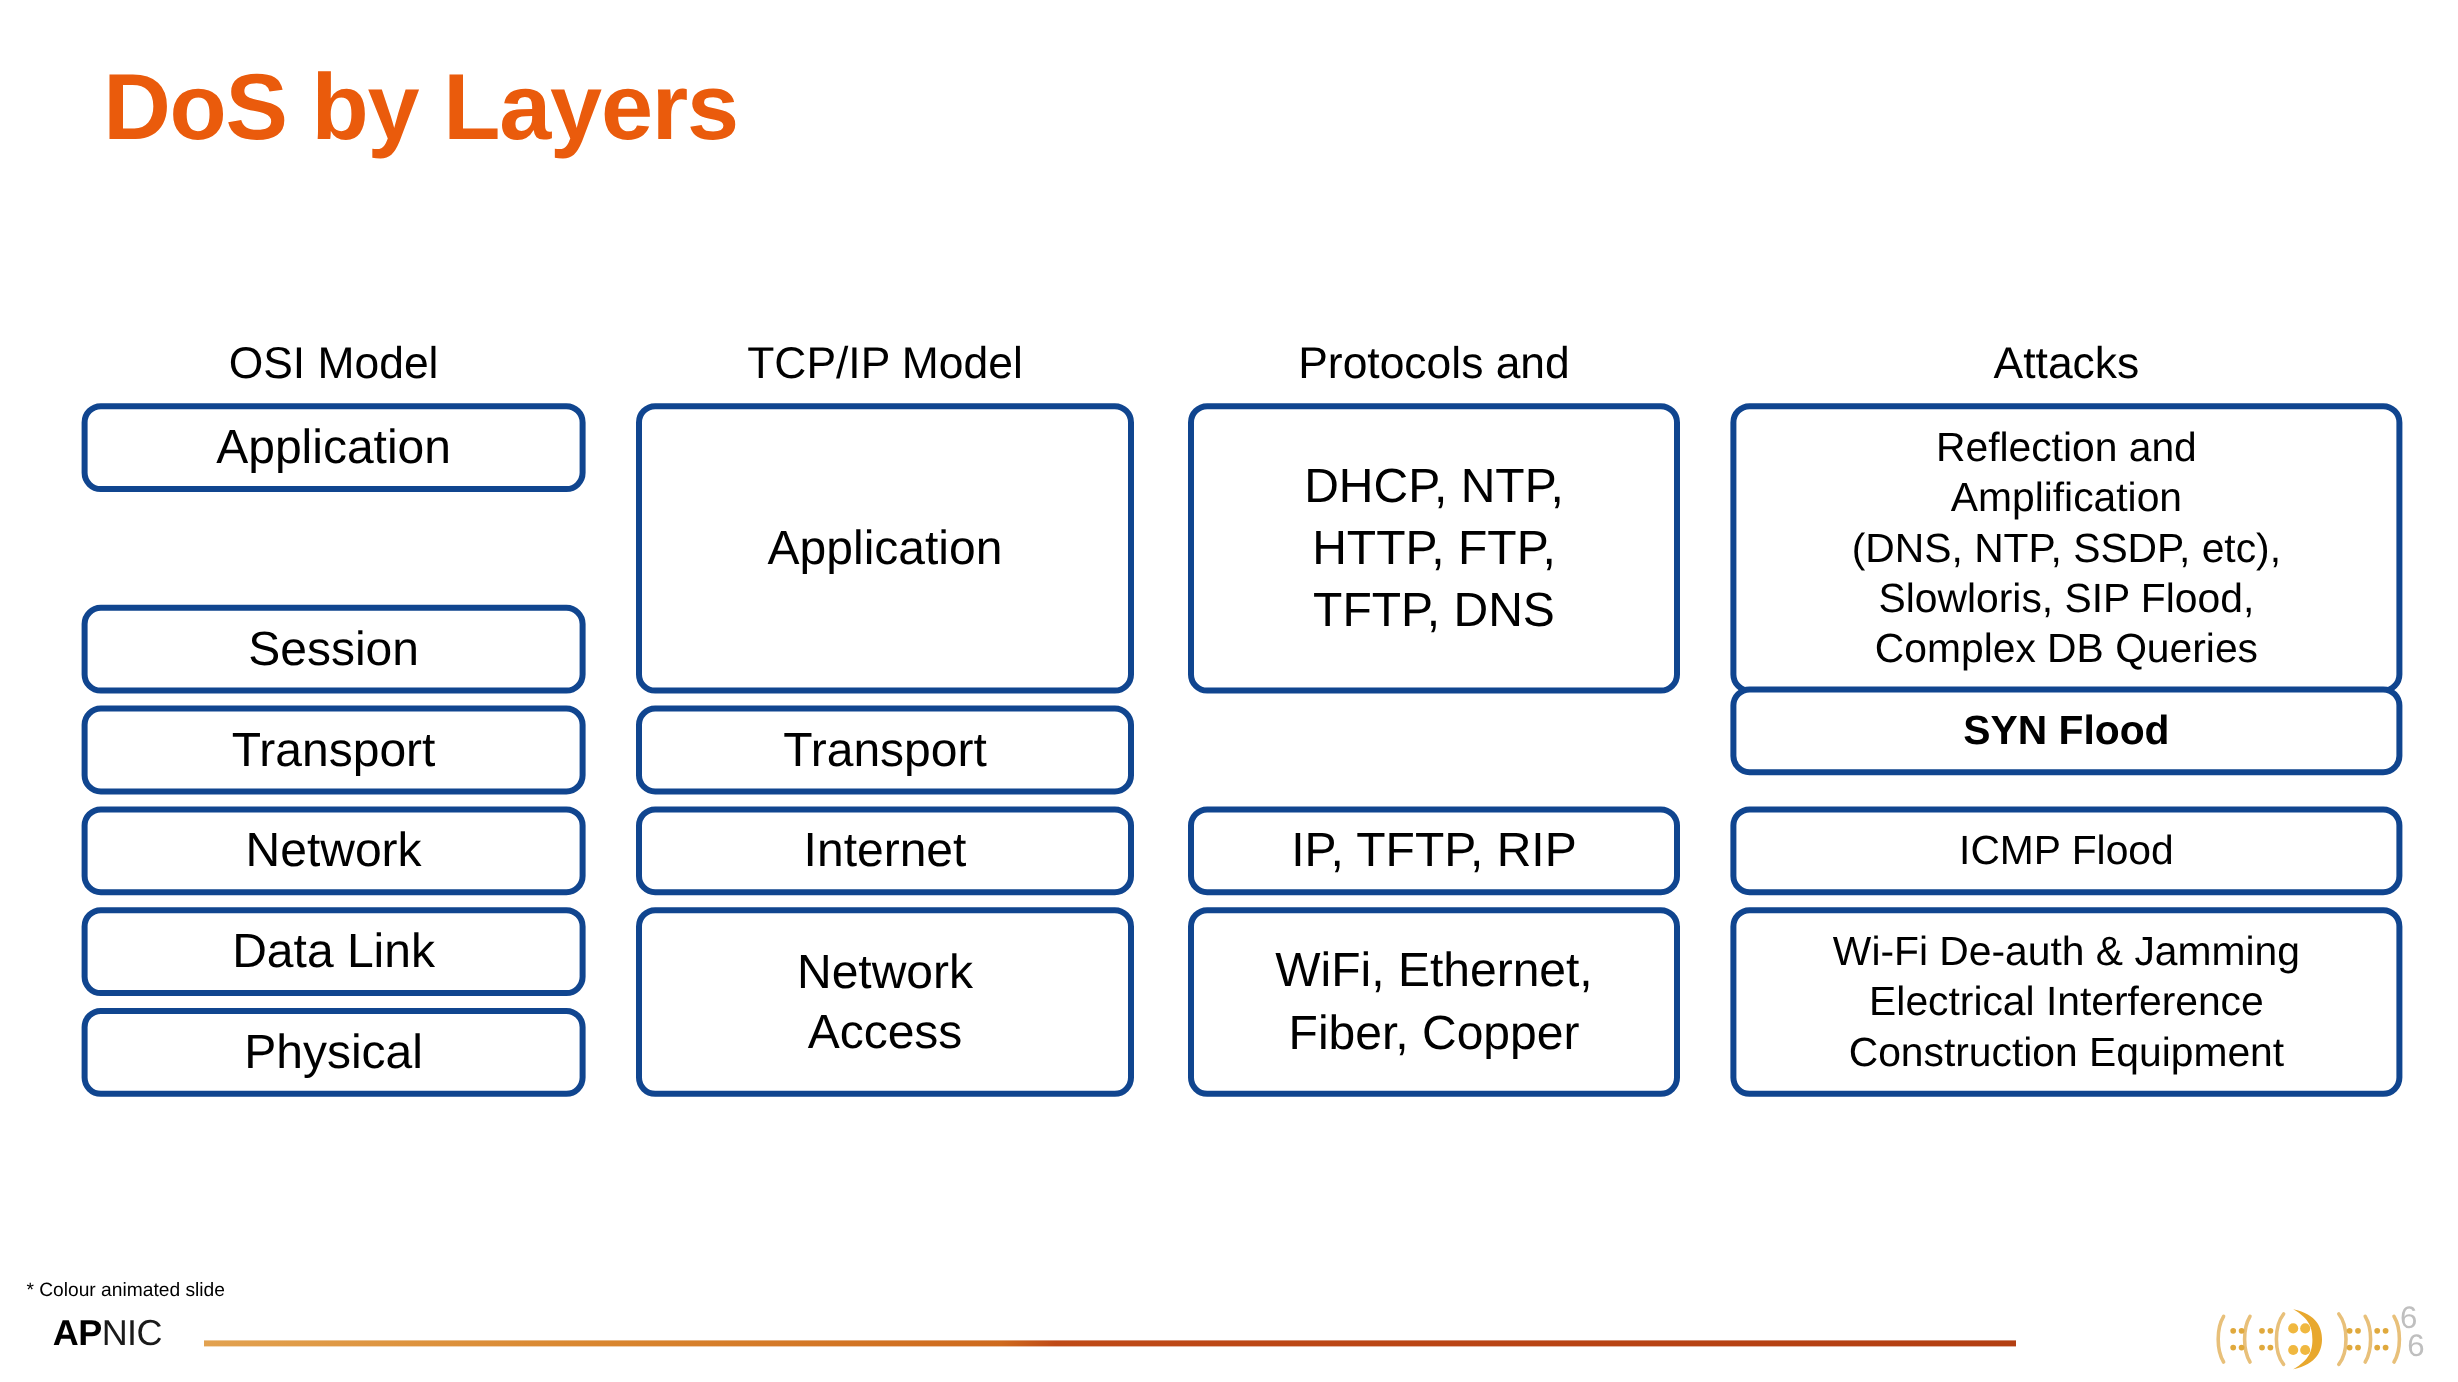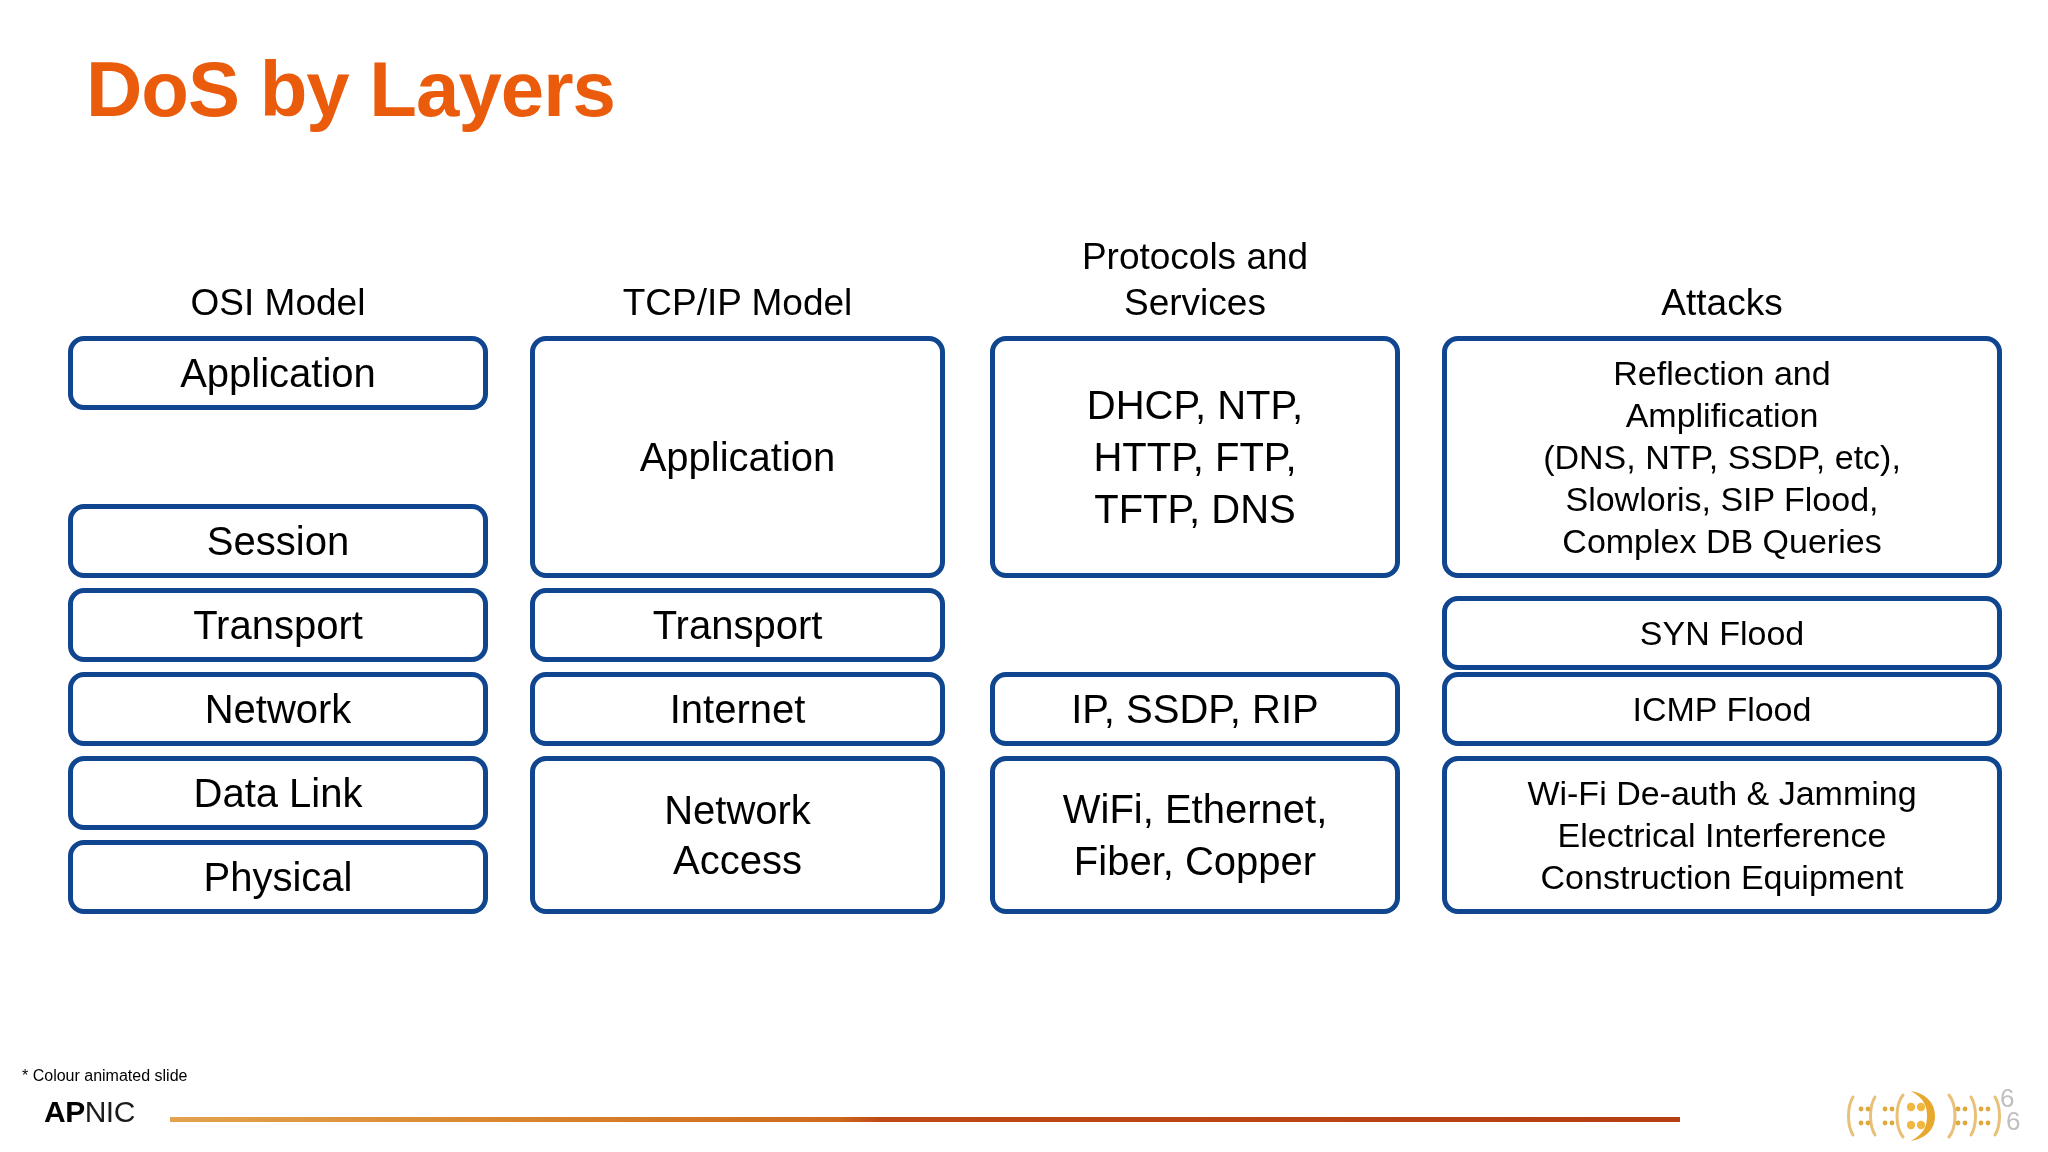--- a/index.html
+++ b/index.html
@@ -216,33 +216,32 @@
             <span class="box-line">Network</span>
             <span class="box-line">Access</span>
           </span>
         </div>
       </div>
   </div>
 
   <div class="column col-protocols">
     <div class="col-header">
       <span class="hdr-line">Protocols and</span>
-      <span class="hdr-line">Services</span>
     </div>
     <div class="boxstack" id="stack-protocols" style="height: 578px;">
         <div class="layer-box" style="top: 0px; height: 242px;">
           <span class="box-text">
             <span class="box-line">DHCP, NTP,</span>
             <span class="box-line">HTTP, FTP,</span>
             <span class="box-line">TFTP, DNS</span>
           </span>
         </div>
         <div class="layer-box" style="top: 336px; height: 74px;">
           <span class="box-text">
-            <span class="box-line">IP, SSDP, RIP</span>
+            <span class="box-line">IP, TFTP, RIP</span>
           </span>
         </div>
         <div class="layer-box" style="top: 420px; height: 158px;">
           <span class="box-text">
             <span class="box-line">WiFi, Ethernet,</span>
             <span class="box-line">Fiber, Copper</span>
           </span>
         </div>
       </div>
   </div>
@@ -254,21 +253,21 @@
     <div class="boxstack" id="stack-attacks" style="height: 578px;">
         <div class="layer-box" style="top: 0px; height: 242px;">
           <span class="box-text">
             <span class="box-line">Reflection and</span>
             <span class="box-line">Amplification</span>
             <span class="box-line">(DNS, NTP, SSDP, etc),</span>
             <span class="box-line">Slowloris, SIP Flood,</span>
             <span class="box-line">Complex DB Queries</span>
           </span>
         </div>
-        <div class="layer-box" style="top: 260px; height: 74px;">
+        <div class="layer-box" style="top: 236px; height: 74px; font-weight: bold;">
           <span class="box-text">
             <span class="box-line">SYN Flood</span>
           </span>
         </div>
         <div class="layer-box" style="top: 336px; height: 74px;">
           <span class="box-text">
             <span class="box-line">ICMP Flood</span>
           </span>
         </div>
         <div class="layer-box" style="top: 420px; height: 158px;">

